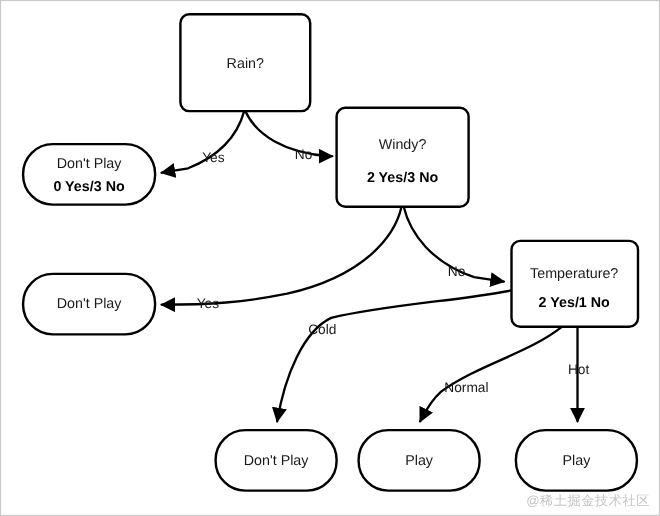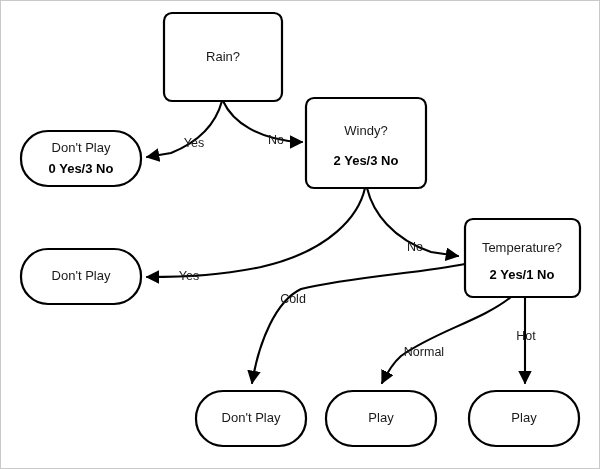--- a/index.html
+++ b/index.html
@@ -148,14 +148,15 @@
       </g>
 
       <g>
         <rect class="node-rect" x="468" y="390" width="110" height="55" rx="27" ry="27"></rect>
         <text class="node-label" x="523" y="418">Play</text>
       </g>
 
     </g>
   </svg>
 
+  <div class="watermark">@稀土掘金技术社区</div>
 
 </div>
 
 </body></html>

